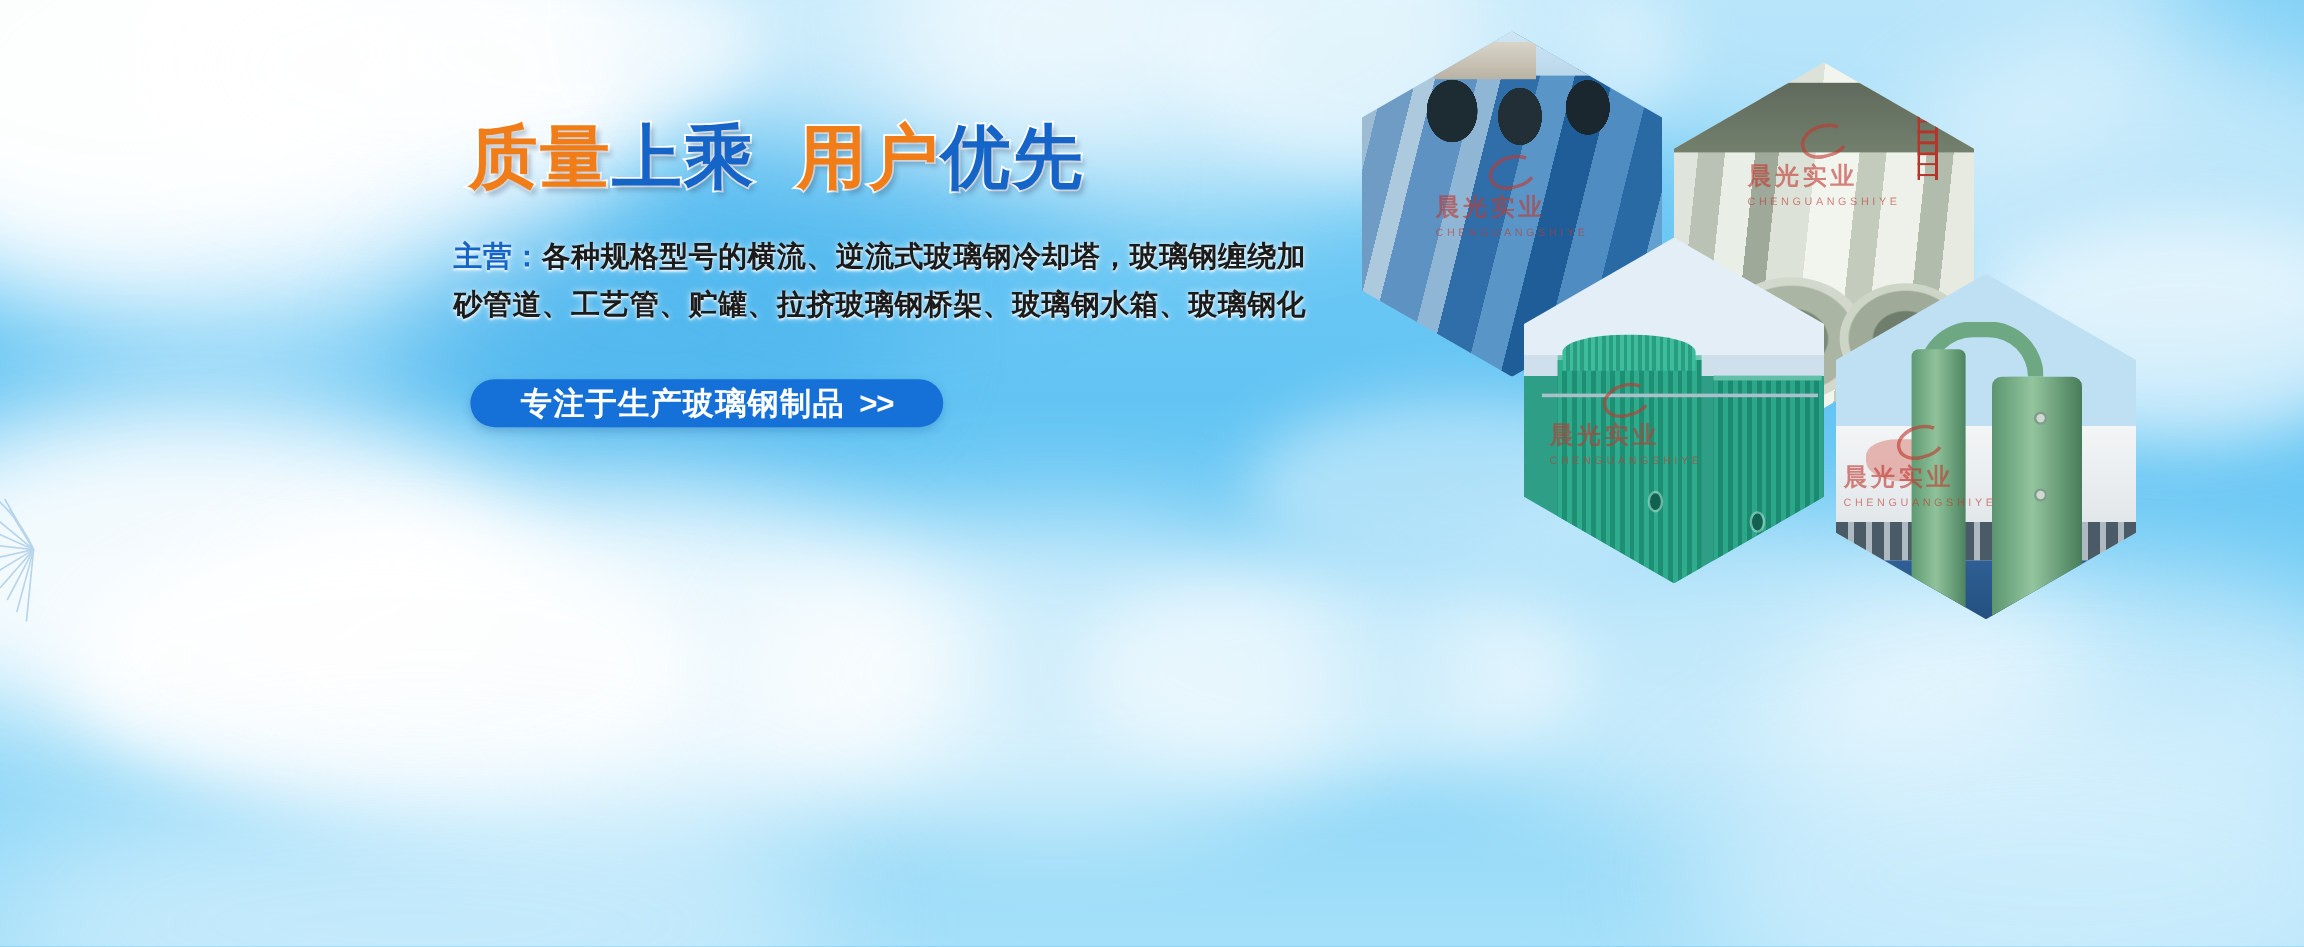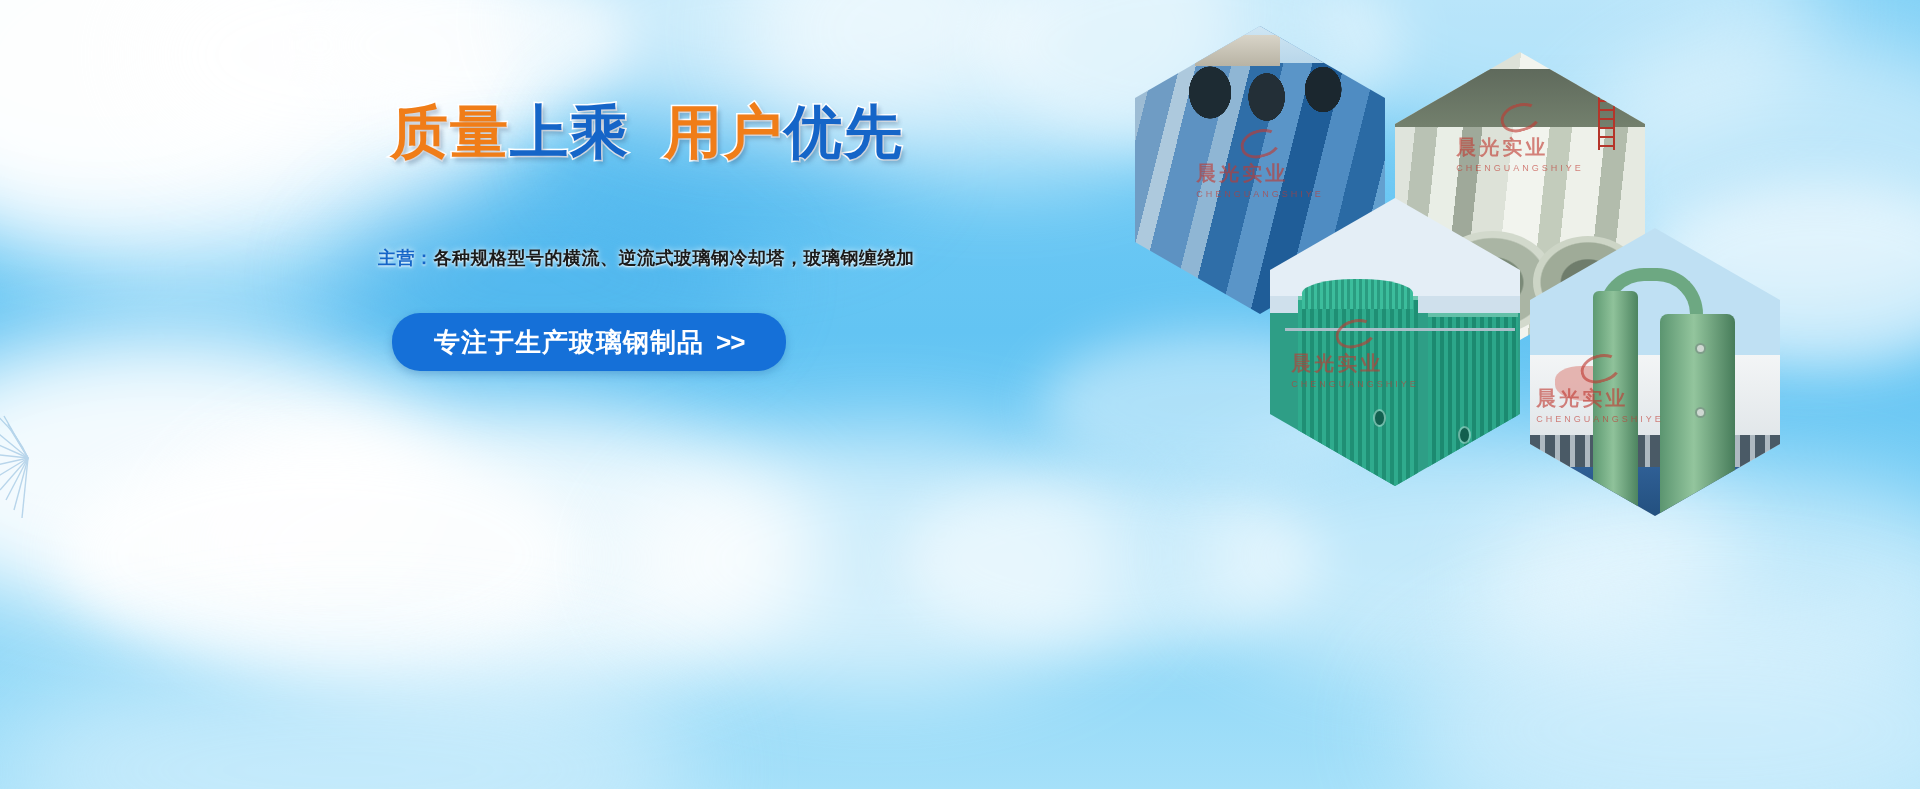--- a/index.html
+++ b/index.html
@@ -56,38 +56,38 @@
   .hl-blue {
     color:#1565c8;
     -webkit-text-stroke:3px #ffffff;
     paint-order:stroke fill;
     text-shadow:3px 4px 4px rgba(40,70,110,.30);
     text-align:right;
   }
   .hl-gap { width:34px; }
 
   #desc {
-    margin-top:74px;
-    font-size:18px;
+    margin-top:26px;
+    font-size:24px;
     line-height:1.70;
     font-weight:bold;
     color:#1b1b1b;
     letter-spacing:.5px;
     text-shadow:0 1px 2px rgba(255,255,255,.85), 0 0 6px rgba(255,255,255,.8);
   }
   #desc .lead { color:#1565c8; }
   #desc .line { white-space:nowrap; }
 
   #cta {
     margin-top:40px;
     margin-left:14px;
     display:inline-flex;
     align-items:center;
     justify-content:center;
-    height:58px;
+    height:40px;
     padding:0 42px;
     border:none;
     border-radius:28px;
     background:#1570d8;
     color:#ffffff;
     font-size:26px;
     font-weight:bold;
     letter-spacing:1px;
     cursor:pointer;
     font-family:inherit;
@@ -388,20 +388,21 @@
   </div>
 
   <div id="text-col">
 
     <div id="headline">
       <span class="hl-orange">质量</span><span class="hl-blue">上乘</span><span class="hl-gap">&nbsp;</span><span class="hl-orange">用户</span><span class="hl-blue">优先</span>
     </div>
 
     <div id="desc">
       <div class="line"><span class="lead">主营：</span><span>各种规格型号的横流、逆流式玻璃钢冷却塔，玻璃钢缠绕加</span></div>
+      <div class="line">砂管道、工艺管、贮罐、拉挤玻璃钢桥架、玻璃钢水箱、玻璃钢化</div>
     </div>
 
     <button id="cta">
       <span>专注于生产玻璃钢制品</span>
       <span class="arrows">&gt;&gt;</span>
     </button>
 
   </div>
 
 </div>

